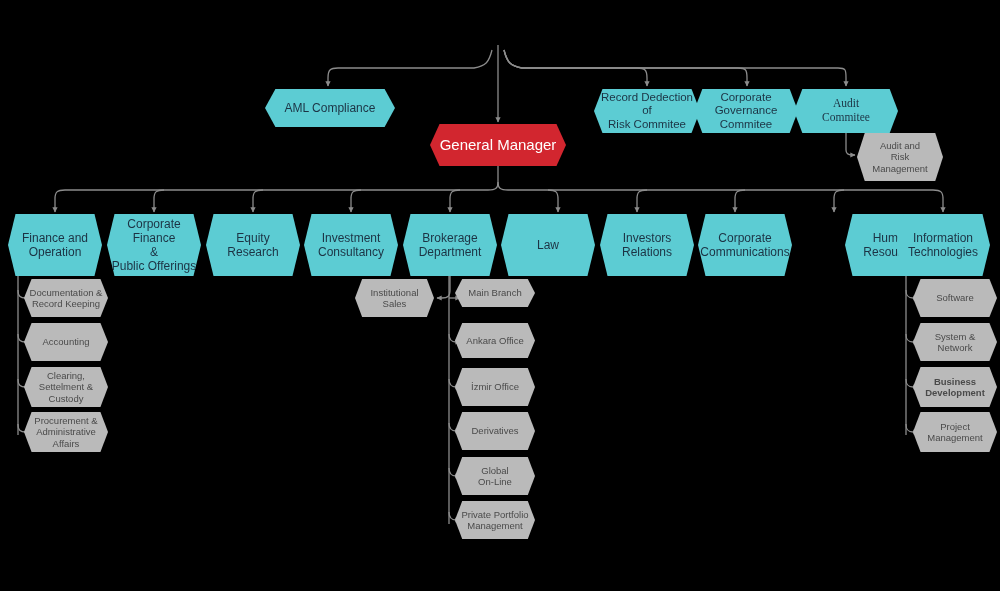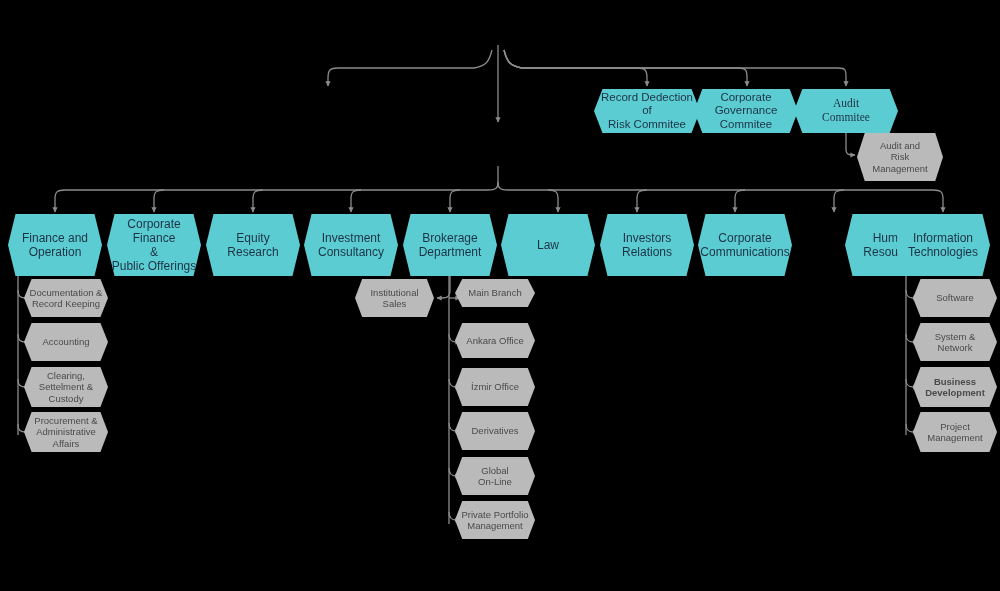--- a/index.html
+++ b/index.html
@@ -114,21 +114,27 @@
 
       <path d="M906,276 L906,435"></path>
       <path d="M906,290 C906,296 908,298 913,298 L918,298" marker-end="url(#arrowhead)"></path>
       <path d="M906,334 C906,340 908,342 913,342 L918,342" marker-end="url(#arrowhead)"></path>
       <path d="M906,379 C906,385 908,387 913,387 L918,387" marker-end="url(#arrowhead)"></path>
       <path d="M906,424 C906,430 908,432 913,432 L918,432" marker-end="url(#arrowhead)"></path>
     </g>
   </svg>
 
 
-
+  <div class="node node-red" style="left: 430px; top: 124px; width: 136px; height: 42px;">
+    <span class="label">General Manager</span>
+  </div>
+
+  <div class="node node-teal big" style="left: 265px; top: 89px; width: 130px; height: 38px;">
+    <span class="label">AML Compliance</span>
+  </div>
 
   <div class="node node-teal" style="left: 594px; top: 89px; width: 106px; height: 44px;">
     <span class="label">Record Dedection of
 Risk Commitee</span>
   </div>
 
   <div class="node node-teal" style="left: 694px; top: 89px; width: 104px; height: 44px;">
     <span class="label">Corporate
 Governance
 Commitee</span>

